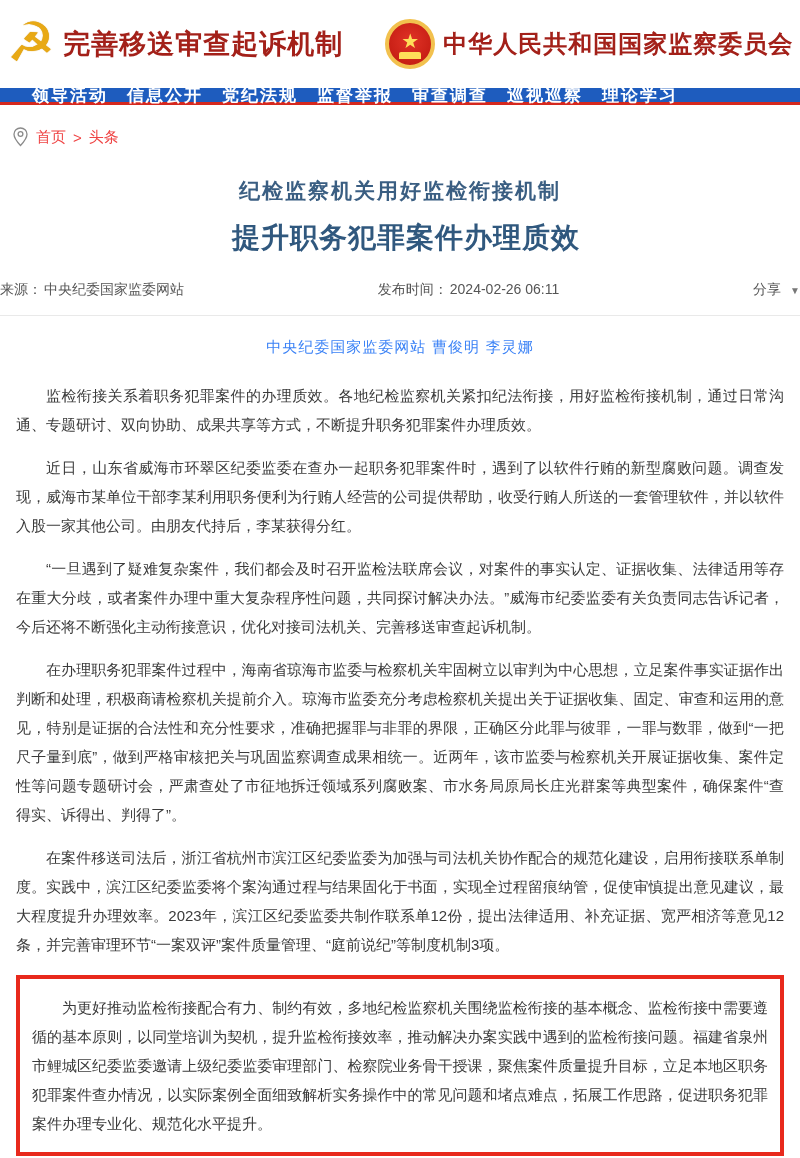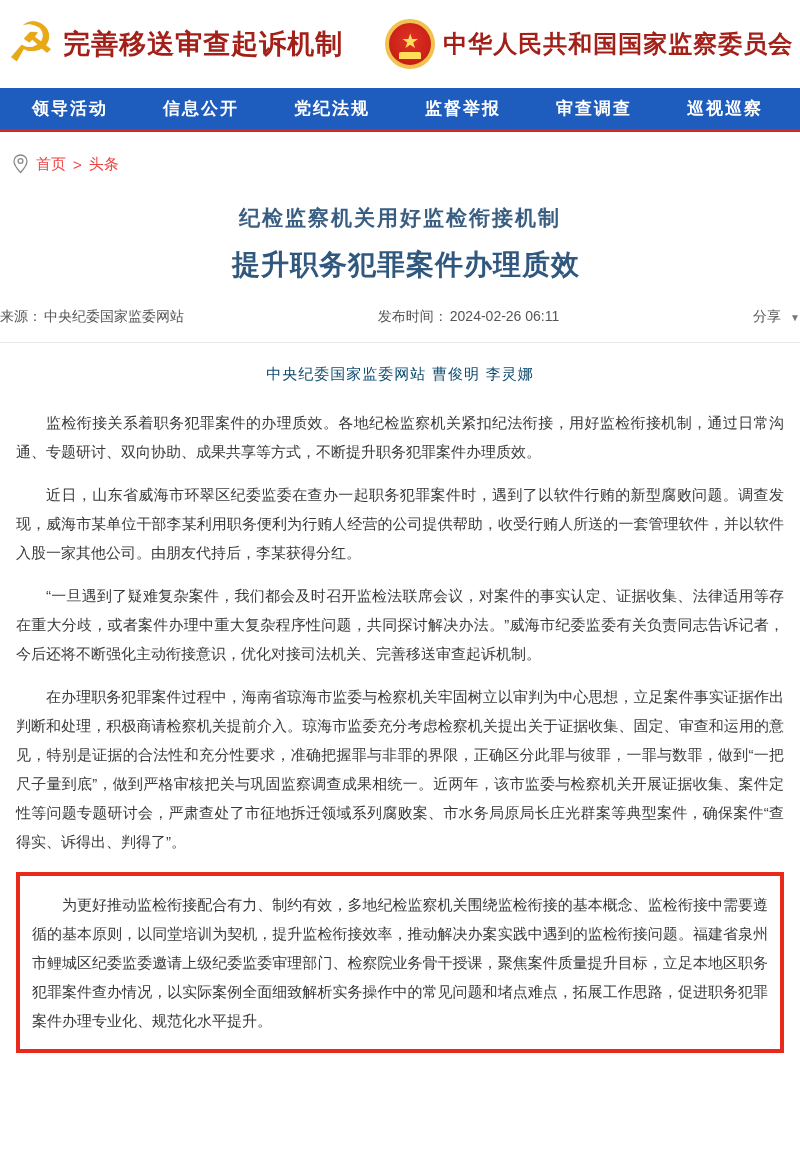--- a/index.html
+++ b/index.html
@@ -31,22 +31,22 @@
     width:22px; height:7px; background:#FFDE59; border-radius:2px 2px 0 0;
   }
   .org-title {
     font-family:"Liberation Serif","DejaVu Serif",serif;
     font-weight:bold; color:#A32019; letter-spacing:1px;
   }
   .org-title.t1 { font-size:27px; }
   .org-title.t2 { font-size:24px; }
   
   .nav-bar {
-    height:44px; background:#1E5CBE; border-bottom:3px solid #D5281E;
-    display:flex; align-items:center; gap:55px; padding:0 0 0 32px;
+    height:17px; background:#1E5CBE; border-bottom:3px solid #D5281E;
+    display:flex; align-items:center; gap:19px; padding:0 0 0 32px;
   }
   .nav-item {
     color:#fff; font-weight:bold; font-size:17px; letter-spacing:2px;
     font-family:"Liberation Serif","DejaVu Serif",serif; cursor:pointer; white-space:nowrap;
   }
   
   .breadcrumb {
     display:flex; align-items:center; gap:7px;
     padding:22px 0 0 12px; font-size:15px; color:#ef4444;
   }
@@ -66,21 +66,21 @@
     margin-top:24px; display:flex; justify-content:space-between; gap:42px;
     font-size:14px; color:#555;
   }
   .meta-item { display:flex; gap:2px; }
   .share { cursor:pointer; display:flex; align-items:center; gap:9px; }
   .share .caret { font-size:10px; color:#777; }
   .head-divider { border:none; border-top:1px solid #e9e9e9; margin:16px 0 0 0; }
   .byline {
     margin-top:22px; text-align:center;
     font-family:"DejaVu Serif","Liberation Serif",serif;
-    font-size:15px; color:#0c4a6e; letter-spacing:1px;
+    font-size:15px; color:#3b82f6; letter-spacing:1px;
   }
   
   .article-body { padding:10px 16px 40px 16px; }
   .article-body p {
     font-size:15px; line-height:29px; color:#3a3a3a;
     text-align:justify; text-indent:2em; margin-top:14px;
   }
   .highlight-box {
     margin-top:16px; border:4px solid #E8291C; padding:2px 12px 14px 12px;
   }
@@ -143,19 +143,20 @@
 
 <hr class="head-divider">
 
 <div class="byline">中央纪委国家监委网站 曹俊明 李灵娜</div>
 
 <div class="article-body">
   <p>监检衔接关系着职务犯罪案件的办理质效。各地纪检监察机关紧扣纪法衔接，用好监检衔接机制，通过日常沟通、专题研讨、双向协助、成果共享等方式，不断提升职务犯罪案件办理质效。</p>
   <p>近日，山东省威海市环翠区纪委监委在查办一起职务犯罪案件时，遇到了以软件行贿的新型腐败问题。调查发现，威海市某单位干部李某利用职务便利为行贿人经营的公司提供帮助，收受行贿人所送的一套管理软件，并以软件入股一家其他公司。由朋友代持后，李某获得分红。</p>
   <p>“一旦遇到了疑难复杂案件，我们都会及时召开监检法联席会议，对案件的事实认定、证据收集、法律适用等存在重大分歧，或者案件办理中重大复杂程序性问题，共同探讨解决办法。”威海市纪委监委有关负责同志告诉记者，今后还将不断强化主动衔接意识，优化对接司法机关、完善移送审查起诉机制。</p>
   <p>在办理职务犯罪案件过程中，海南省琼海市监委与检察机关牢固树立以审判为中心思想，立足案件事实证据作出判断和处理，积极商请检察机关提前介入。琼海市监委充分考虑检察机关提出关于证据收集、固定、审查和运用的意见，特别是证据的合法性和充分性要求，准确把握罪与非罪的界限，正确区分此罪与彼罪，一罪与数罪，做到“一把尺子量到底”，做到严格审核把关与巩固监察调查成果相统一。近两年，该市监委与检察机关开展证据收集、案件定性等问题专题研讨会，严肃查处了市征地拆迁领域系列腐败案、市水务局原局长庄光群案等典型案件，确保案件“查得实、诉得出、判得了”。</p>
+  <p>在案件移送司法后，浙江省杭州市滨江区纪委监委为加强与司法机关协作配合的规范化建设，启用衔接联系单制度。实践中，滨江区纪委监委将个案沟通过程与结果固化于书面，实现全过程留痕纳管，促使审慎提出意见建议，最大程度提升办理效率。2023年，滨江区纪委监委共制作联系单12份，提出法律适用、补充证据、宽严相济等意见12条，并完善审理环节“一案双评”案件质量管理、“庭前说纪”等制度机制3项。</p>
 
   <div class="highlight-box">
     <p>为更好推动监检衔接配合有力、制约有效，多地纪检监察机关围绕监检衔接的基本概念、监检衔接中需要遵循的基本原则，以同堂培训为契机，提升监检衔接效率，推动解决办案实践中遇到的监检衔接问题。福建省泉州市鲤城区纪委监委邀请上级纪委监委审理部门、检察院业务骨干授课，聚焦案件质量提升目标，立足本地区职务犯罪案件查办情况，以实际案例全面细致解析实务操作中的常见问题和堵点难点，拓展工作思路，促进职务犯罪案件办理专业化、规范化水平提升。</p>
 
   </div>
 
 </div>
 
 </body></html>

